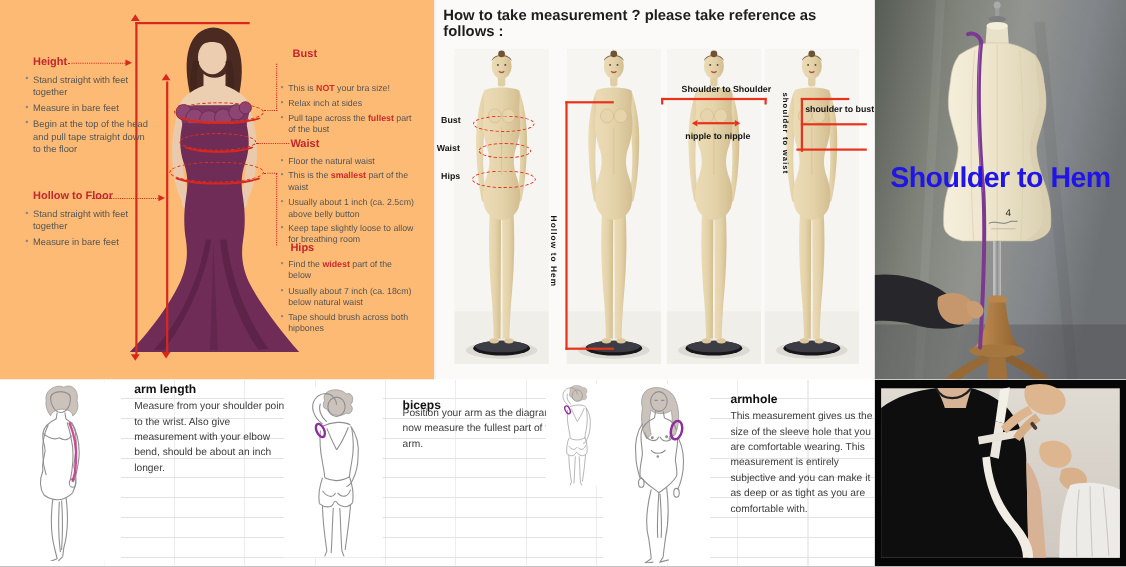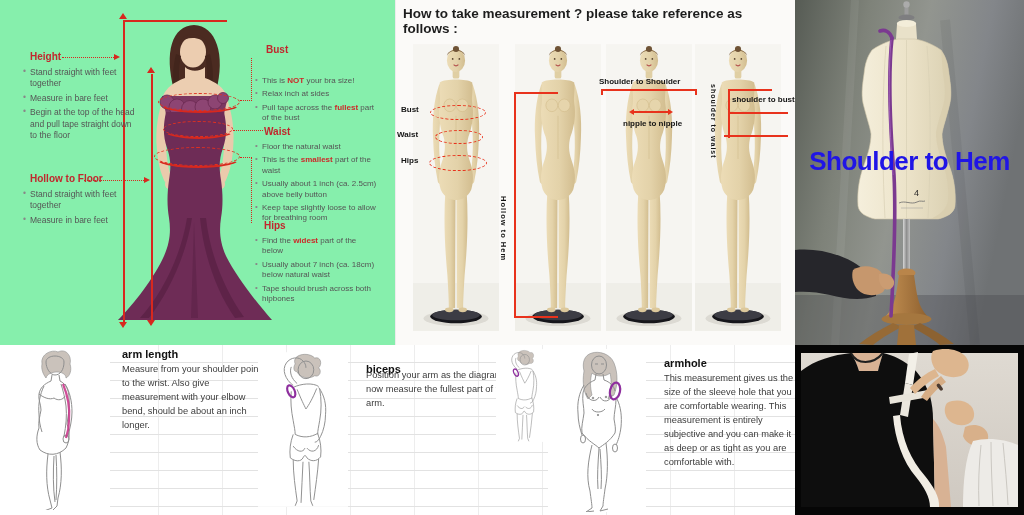--- a/index.html
+++ b/index.html
@@ -95,21 +95,21 @@
         <path d="M33,108 C38,112 44,112 46,108 M50,108 C54,112 60,112 64,107 M46,108 C47,105 49,105 50,108"></path>
         <path d="M36,96 C40,102 46,103 48,98 M50,98 C54,103 60,102 62,95"></path>
         <path d="M36,110 C36,124 38,138 40,152 M46,112 C45,126 45,140 44,154 M52,112 C53,126 53,140 54,152 M62,109 C61,123 59,137 57,151"></path>
         <path d="M40,152 L38,157 M54,152 L56,157"></path>
         <path d="M62,36 C68,44 70,54 69,64 C69,72 67,80 64,86 M64,86 C62,90 60,92 58,92"></path>
         <ellipse cx="34" cy="40" rx="3.5" ry="6.5" transform="rotate(-25 34 40)" stroke="#8e2f9e" stroke-width="2.2"></ellipse>
       </g>
     </defs>
   </svg>
 
-  <div class="panel" id="left-panel" style="left:0;top:0;width:395px;height:345px;background:#86efac;">
+  <div class="panel" id="left-panel" style="left:0;top:0;width:395px;height:345px;background:#fdba74;">
 
     <svg class="abs" style="left:70px;top:12px" width="235" height="320" viewBox="0 0 235 320">
       <g>
         <path d="M104,78 C94,40 102,14 124,13 C146,14 156,42 146,80 C144,88 138,93 132,93 L112,93 C106,90 105,84 104,78 Z" fill="#4b2b21"></path>
       </g>
       <g>
         <ellipse cx="123" cy="40" rx="13" ry="15.5" fill="#eccdb0"></ellipse>
         <path d="M109,32 C111,19 136,19 138,33 C130,24 116,24 109,32 Z" fill="#4b2b21"></path>
         <path d="M106,42 C102,58 102,72 107,86 L113,88 C108,72 108,56 111,44 Z" fill="#42251c"></path>
         <path d="M140,42 C144,58 144,72 139,86 L133,88 C138,72 138,56 135,44 Z" fill="#42251c"></path>
@@ -218,21 +218,21 @@
     <div class="mlabel" style="left:1px;top:130px">Waist</div>
     <div class="mell" style="left:39px;top:130px;width:46px;height:12px;border-color:#e8321c"></div>
     <div class="mlabel" style="left:5px;top:156px">Hips</div>
     <div class="mell" style="left:33px;top:155px;width:56px;height:14px;border-color:#e8321c"></div>
 
     <div class="rline2" style="left:118px;top:92px;width:2px;height:226px"></div>
     <div class="rline2" style="left:118px;top:92px;width:44px;height:2px"></div>
     <div class="rline2" style="left:118px;top:316px;width:44px;height:2px"></div>
     <div class="mlabel vtext" style="left:103px;top:196px;height:86px;font-size:7.5px">Hollow to Hem</div>
 
-    <div class="mlabel" style="left:203px;top:77px;width:102px;text-align:left">Shoulder to Shoulder</div>
+    <div class="mlabel" style="left:203px;top:77px;width:102px;text-align:right">Shoulder to Shoulder</div>
     <div class="rline2" style="left:205px;top:89px;width:96px;height:2px"></div>
     <div class="rline2" style="left:205px;top:89px;width:2px;height:6px"></div>
     <div class="rline2" style="left:299px;top:89px;width:2px;height:6px"></div>
     <div class="rline2" style="left:238px;top:111px;width:34px;height:2px"></div>
     <div class="arr lft2" style="left:233px;top:109px"></div>
     <div class="arr rgt2" style="left:272px;top:109px"></div>
     <div class="mlabel" style="left:227px;top:119px">nipple to nipple</div>
 
     <div class="rline2" style="left:332px;top:89px;width:2px;height:49px"></div>
     <div class="rline2" style="left:332px;top:89px;width:44px;height:2px"></div>

